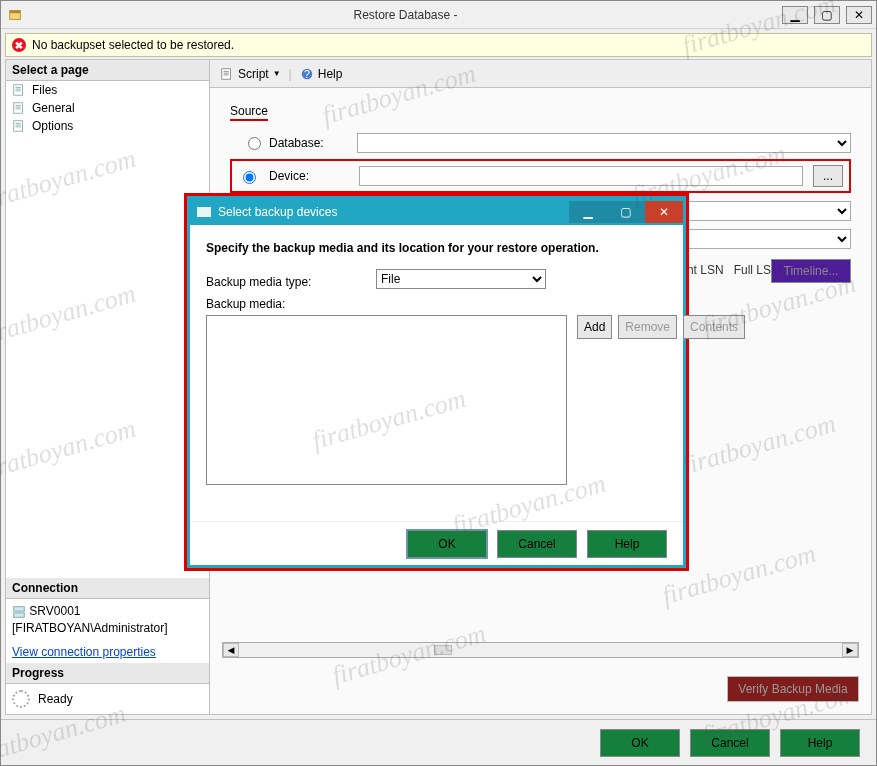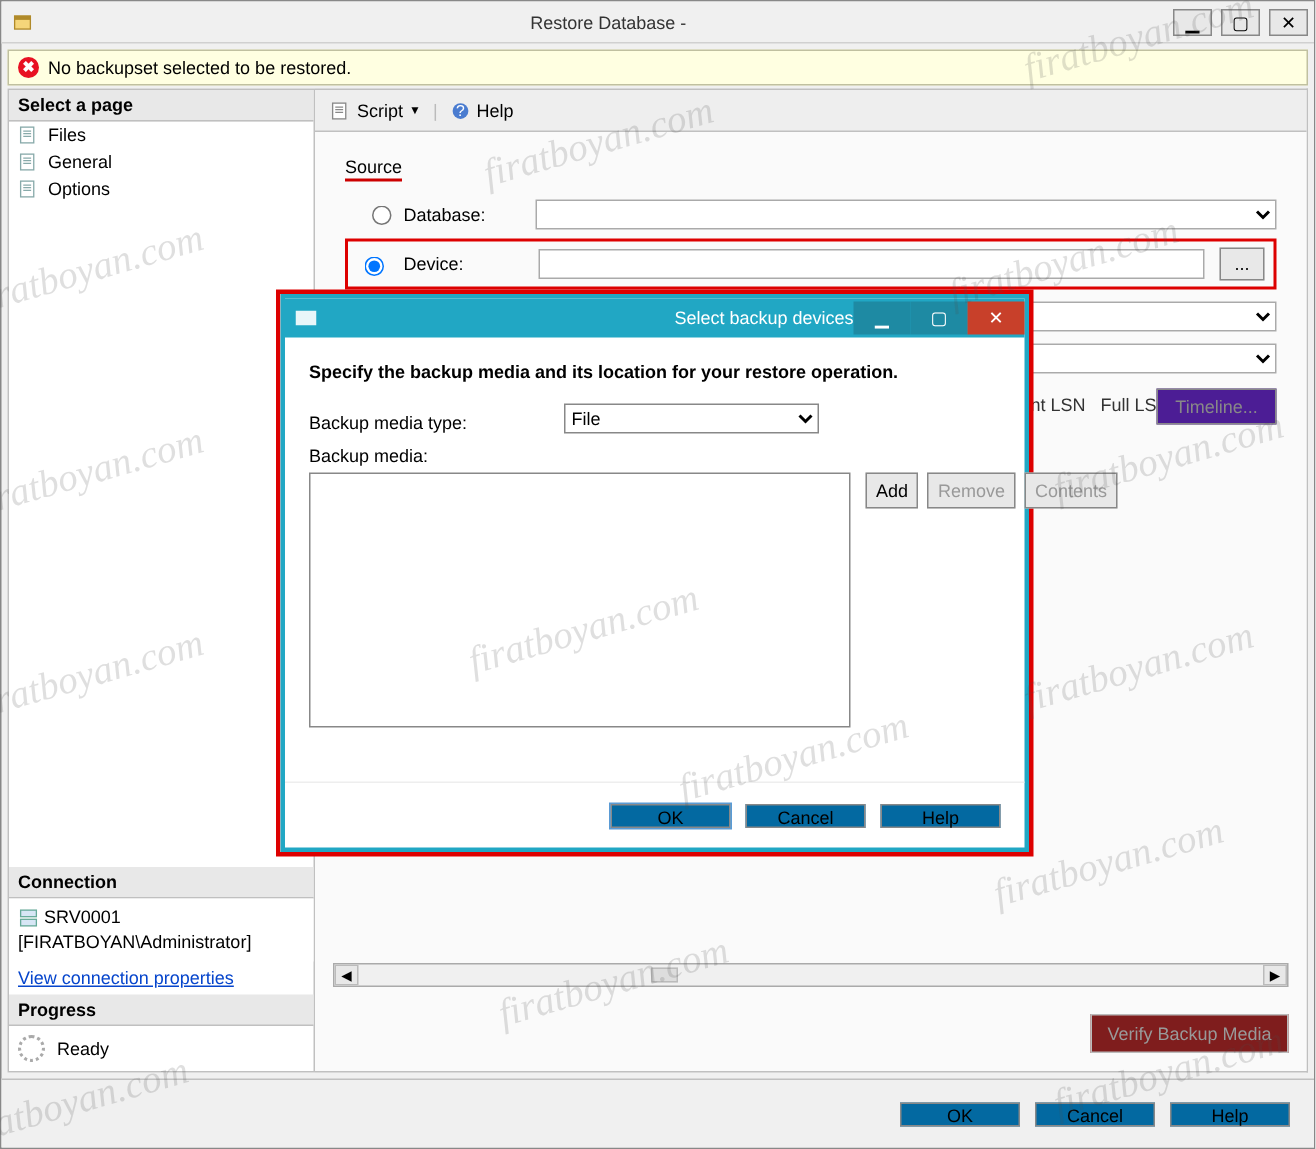--- a/index.html
+++ b/index.html
@@ -35,28 +35,28 @@
   .wide-select { flex:1; height:20px; border:1px solid #aaa; background:#fff; }
   .browse { width:30px; height:22px; border:1px solid #888; background:#e8e8e8; display:flex; align-items:center; justify-content:center; }
   .dev-highlight { border:2px solid #d00; padding:4px 6px; display:flex; align-items:center; gap:10px; }
   .timeline-btn { width:80px; height:24px; border:1px solid #888; background:#4c1d95; color:#888; float:right; }
   .grid-head { display:flex; gap:10px; color:#333; padding:4px 0; }
   .scrollbar { position:absolute; left:12px; right:12px; bottom:56px; height:16px; border:1px solid #aaa; background:#f0f0f0; display:flex; align-items:center; }
   .sb-btn { width:16px; height:14px; display:flex; align-items:center; justify-content:center; background:#e8e8e8; border:1px solid #bbb; font-size:9px; }
   .sb-thumb { margin:0 auto; width:18px; height:10px; background:#ddd; border:1px solid #bbb; }
   .verify-btn { position:absolute; right:12px; bottom:12px; width:132px; height:26px; border:1px solid #bbb; background:#7f1d1d; color:#999; }
   .footer { position:absolute; left:0; right:0; bottom:0; height:46px; background:#f0f0f0; border-top:1px solid #c0c0c0; display:flex; justify-content:flex-end; align-items:center; gap:10px; padding:0 16px; }
-  .btn { min-width:80px; height:16px; border:1px solid #888; background:#0369a1; cursor:default; }
+  .btn { min-width:80px; height:28px; border:1px solid #888; background:#15803d; cursor:default; }
 
   
   .dialog-overlay { position:absolute; left:184px; top:193px; width:505px; height:378px; border:3px solid #d00; }
   .dialog { position:absolute; inset:0; border:3px solid #21a7c4; background:#fff; display:flex; flex-direction:column; }
   .dlg-title { height:26px; background:#21a7c4; color:#fff; display:flex; align-items:center; }
   .dlg-sysicon { width:28px; display:flex; align-items:center; justify-content:center; }
-  .dlg-title .t { flex:1; text-align:right; }
+  .dlg-title .t { flex:1; text-align:left; }
   .dlg-btns { display:flex; }
   .dlg-winbtn { width:38px; height:22px; display:flex; align-items:center; justify-content:center; color:#fff; }
   .dlg-close { background:#c8402a; }
   .dlg-body { flex:1; padding:12px 16px; position:relative; }
   .dlg-body p { margin:4px 0 14px 0;font-weight:bold; }
   .field-row { display:flex; align-items:flex-end; gap:10px; margin-bottom:8px; }
   .field-row label { width:160px; }
   .field-row select { width:170px; height:20px; border:1px solid #888; background:#fff; }
   .media-row { display:flex; gap:10px; }
   .media-list { flex:1; height:170px; border:1px solid #888; background:#fff; }

